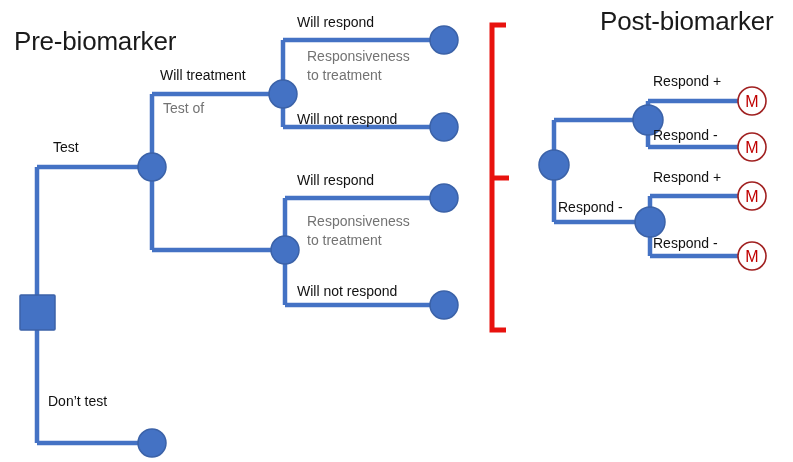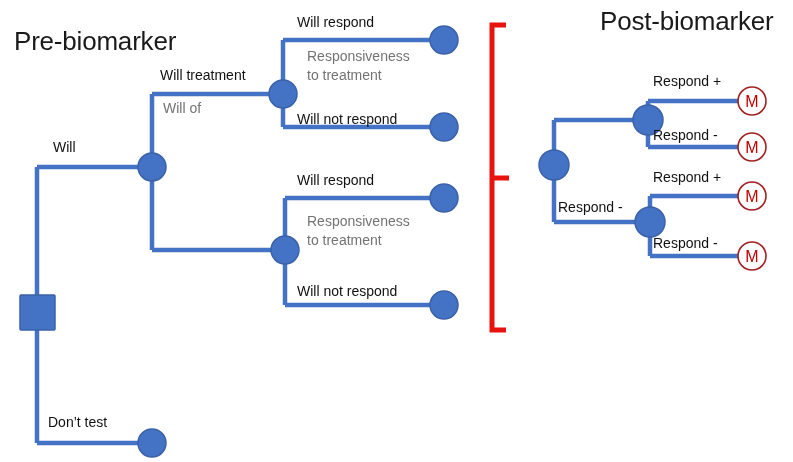--- a/index.html
+++ b/index.html
@@ -130,28 +130,28 @@
     <g>
       <circle cx="752" cy="196" r="14" fill="#FFFFFF" stroke="#A02020" stroke-width="1.6"></circle>
       <text x="752" y="202" text-anchor="middle" font-family="Liberation Sans, sans-serif" font-size="16" fill="#C00000">M</text>
     </g>
     <g>
       <circle cx="752" cy="256" r="14" fill="#FFFFFF" stroke="#A02020" stroke-width="1.6"></circle>
       <text x="752" y="262" text-anchor="middle" font-family="Liberation Sans, sans-serif" font-size="16" fill="#C00000">M</text>
     </g>
   </svg>
 
-  <div class="lbl" style="left:53px; top:138px;">Will</div>
+  <div class="lbl" style="left:53px; top:138px;">Test</div>
 
-  <div class="lbl" style="left:48px; top:413px;text-align:center;">Don’t test</div>
+  <div class="lbl" style="left:48px; top:392px;text-align:center;">Don’t test</div>
 
   <div class="lbl" style="left:160px; top:66px;">Will treatment</div>
 
   <div class="lbl blue wrap" style="left:163px; top:99px;">
-    <span>Will of</span><br>
+    <span>Test of</span><br>
   </div>
 
 
   <div class="lbl" style="left:297px; top:13px;">Will respond</div>
 
   <div class="lbl blue wrap" style="left:307px; top:47px; width:145px;">
     <span>Responsiveness</span><br>
     <span>to treatment</span>
   </div>
 

